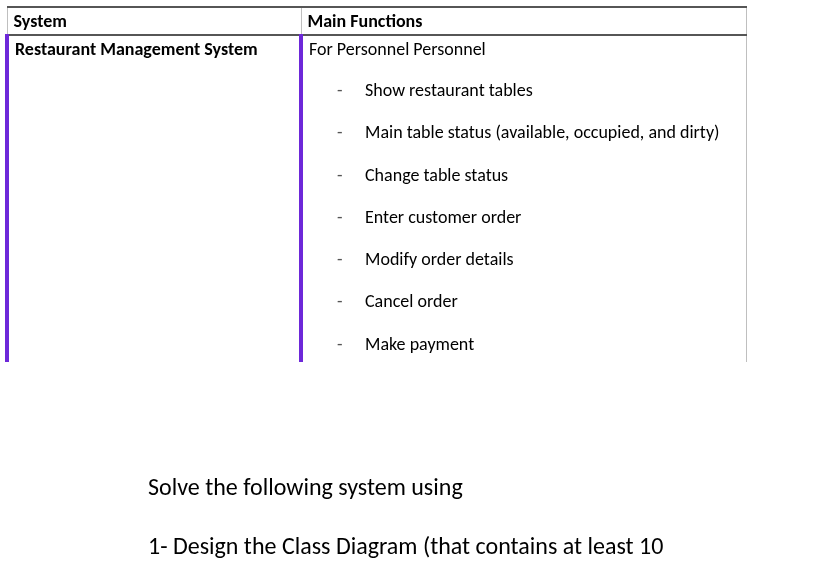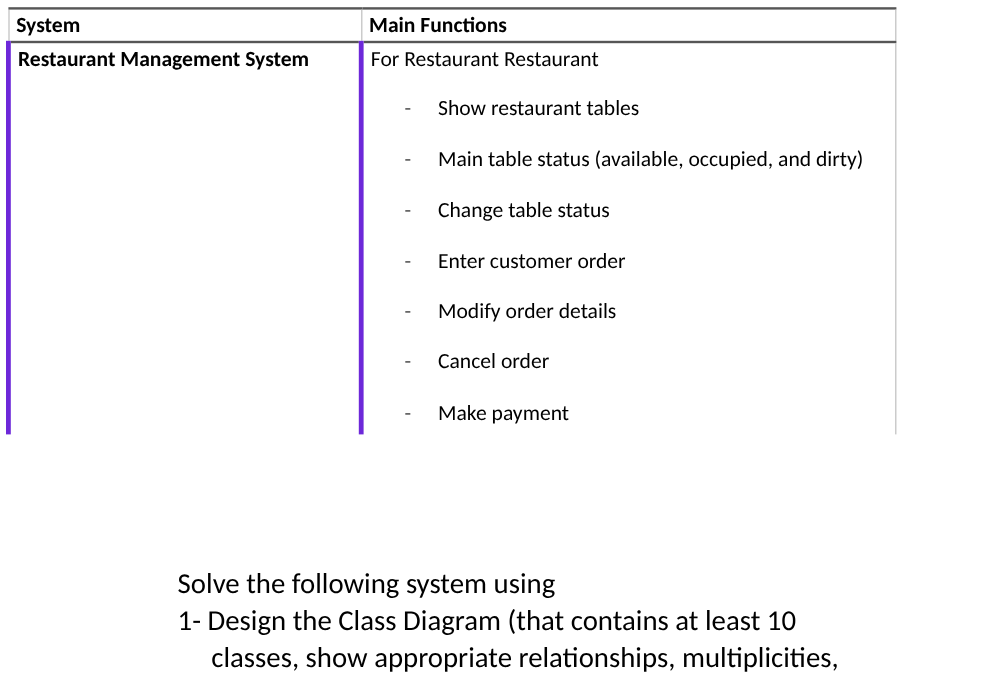--- a/index.html
+++ b/index.html
@@ -58,20 +58,21 @@
     width: 28px;
     color: #555;
   }
   .question-block {
     margin: 110px 0 0 148px;
     width: 560px;
     font-size: 24px;
     line-height: 1.28;
   }
   .q-line1 {
+    margin-bottom: 28px;
   }
   .q-line2 {
     padding-left: 0;
     text-indent: -28px;
     margin-left: 28px;
   }
 </style>
 </head>
 <body>
 
@@ -79,21 +80,21 @@
   <thead>
     <tr>
       <th>System</th>
       <th>Main Functions</th>
     </tr>
   </thead>
   <tbody>
     <tr>
       <td class="cell-system">Restaurant Management System</td>
       <td>
-        <div class="functions-heading">For Restaurant Restaurant</div>
+        <div class="functions-heading">For Personnel Personnel</div>
         <ul class="func-list">
           <li>Show restaurant tables</li>
           <li>Main table status (available, occupied, and dirty)</li>
           <li>Change table status</li>
           <li>Enter customer order</li>
           <li>Modify order details</li>
           <li>Cancel order</li>
           <li>Make payment</li>
         </ul>
       </td>

